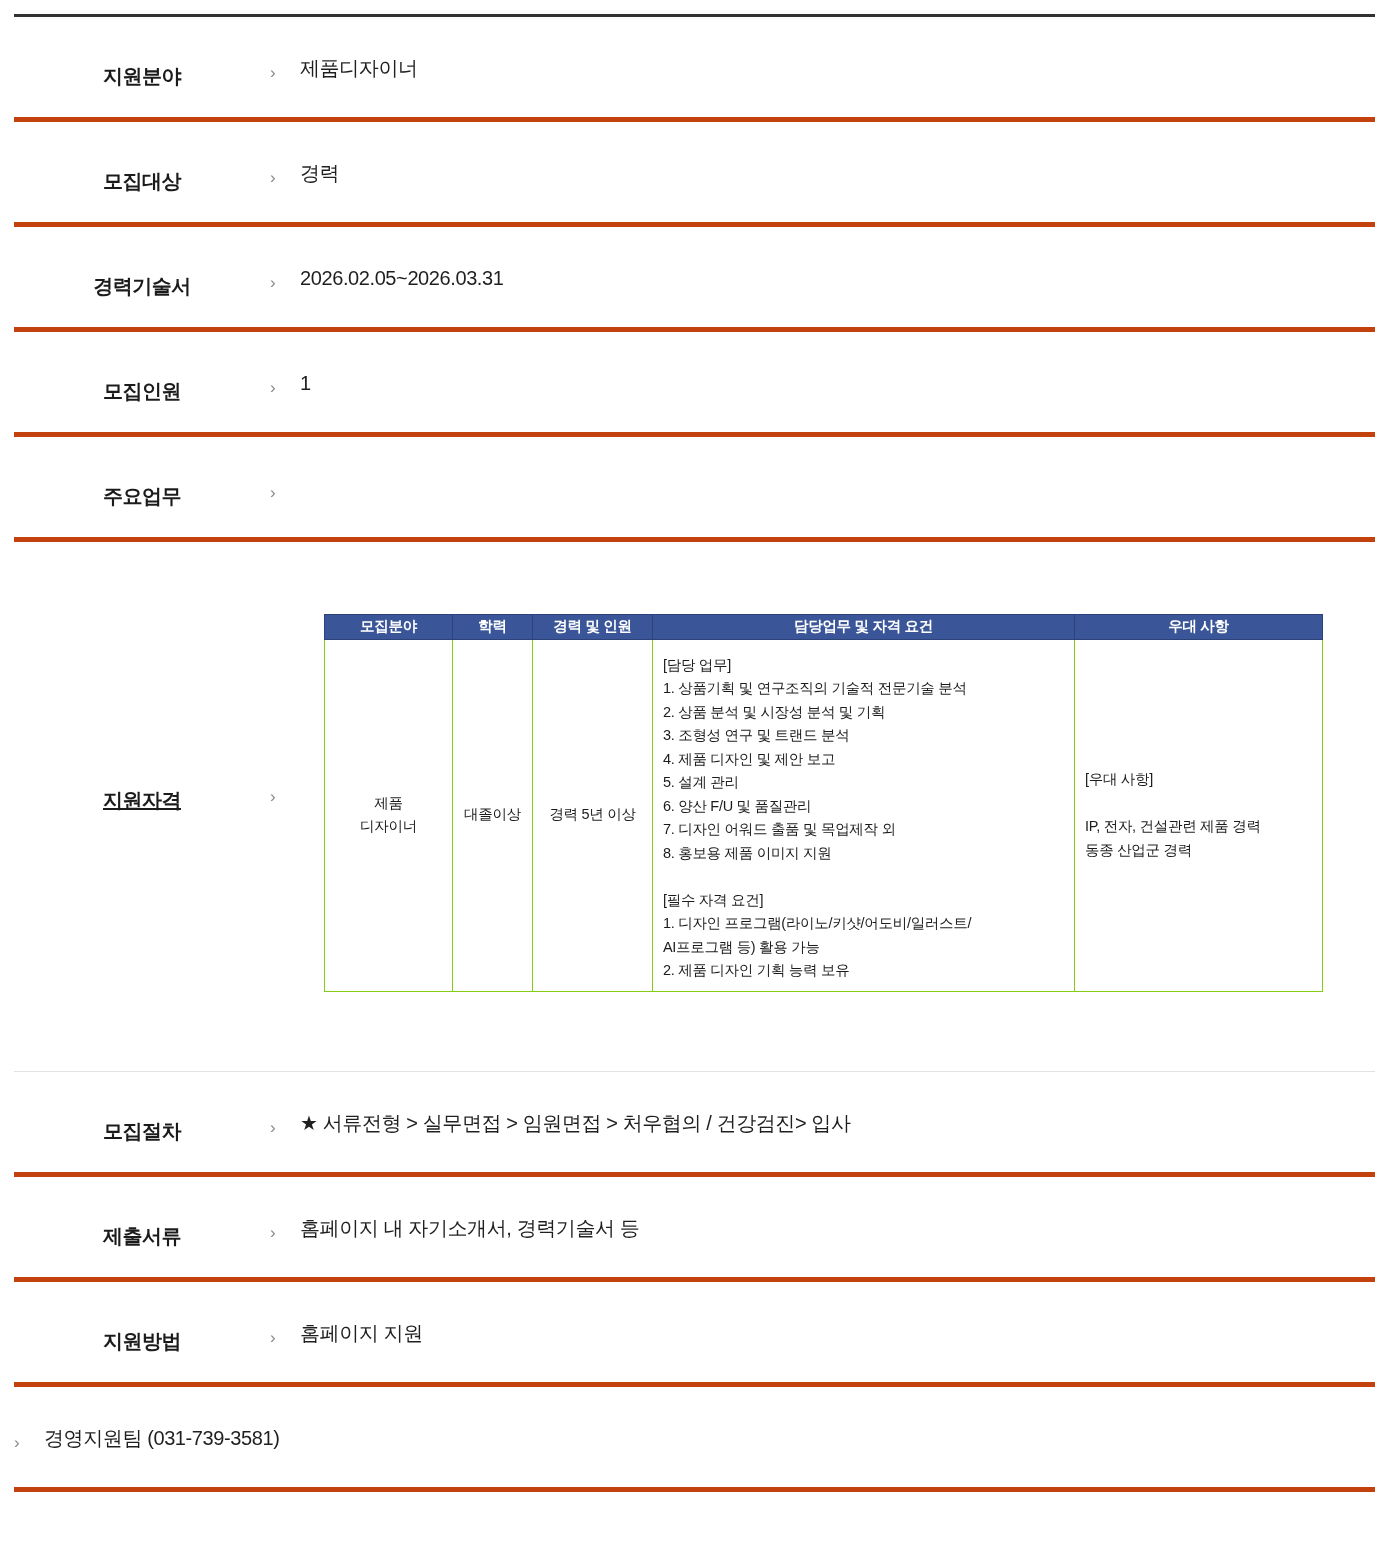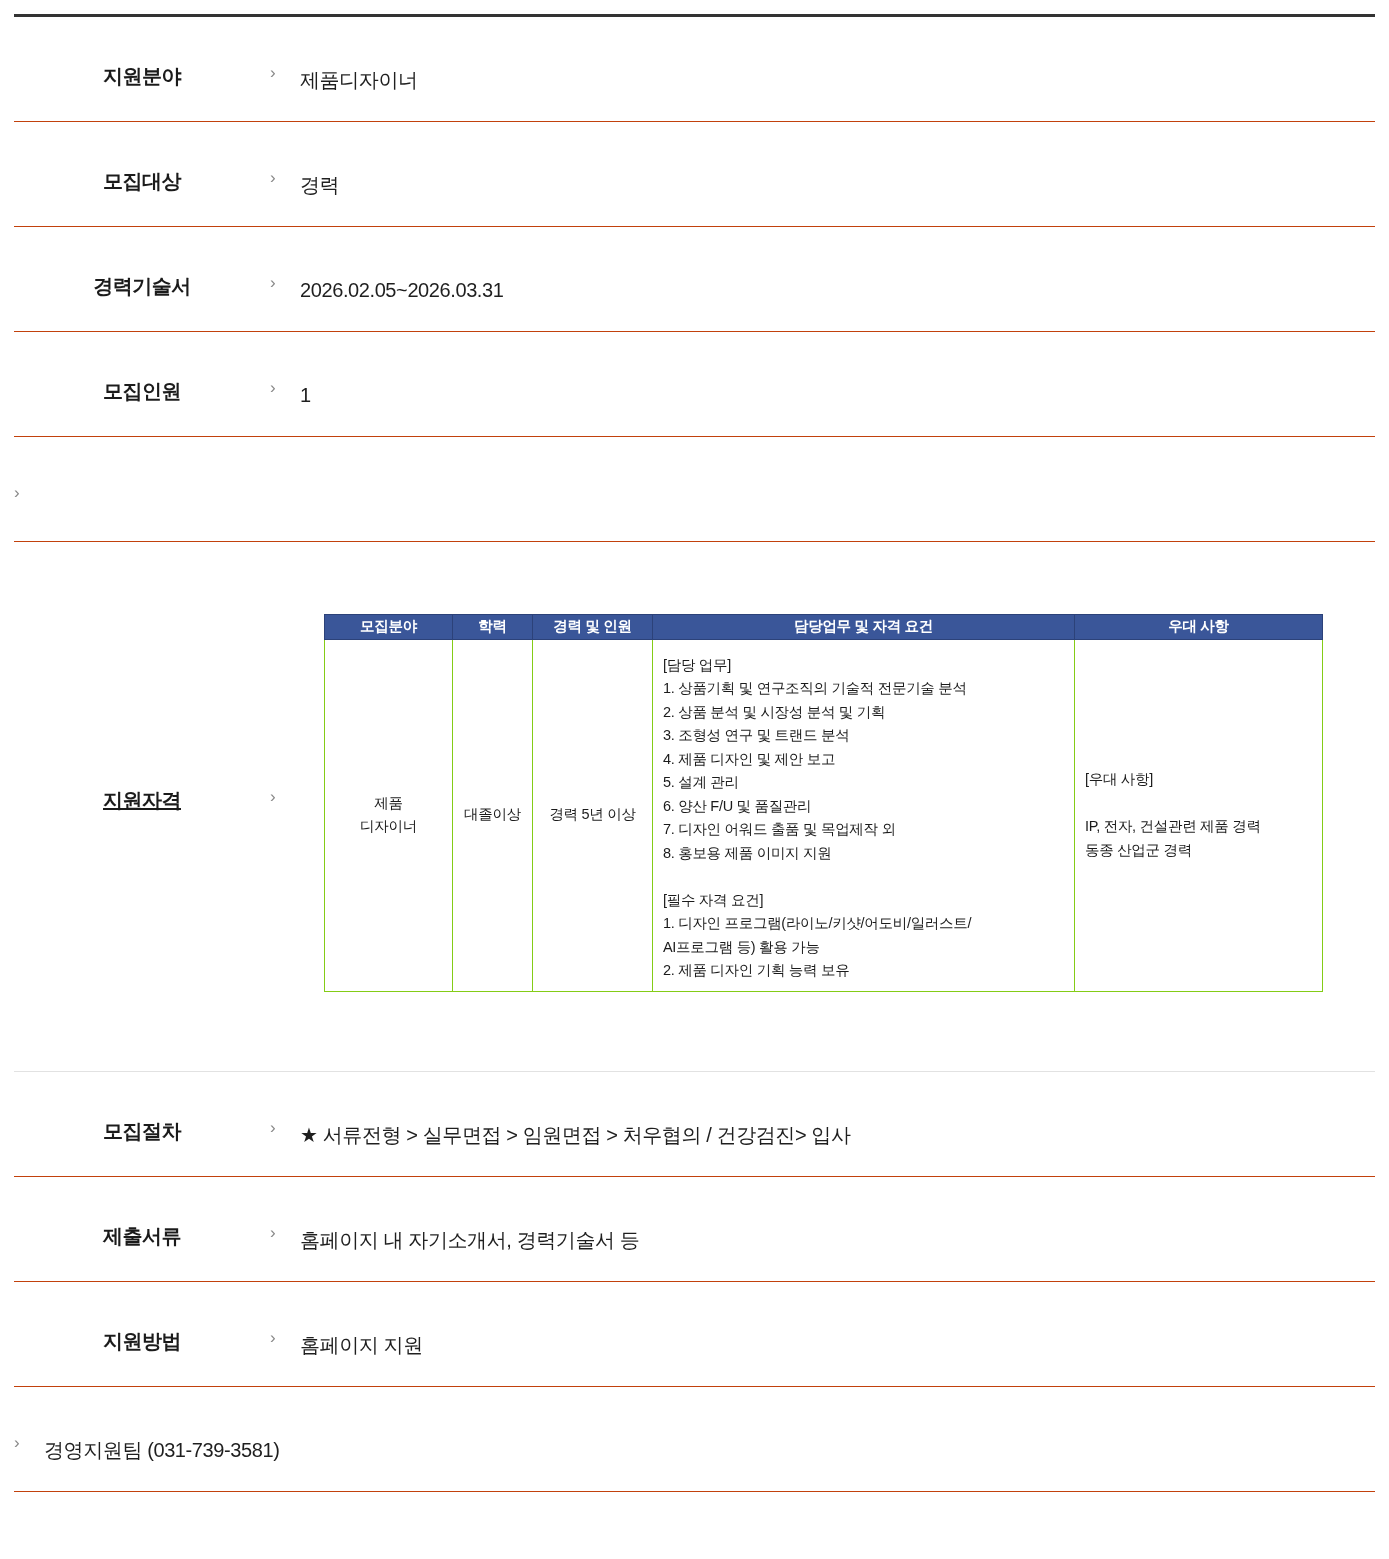--- a/index.html
+++ b/index.html
@@ -24,21 +24,21 @@
   .top-rule {
     height: 3px;
     background: #333333;
     margin: 14px 14px 0 14px;
   }
 
   
   .info-row {
     display: flex;
     align-items: flex-start;
-    border-bottom: 1px solid #c2410c;
+    border-bottom: 5px solid #c2410c;
     margin: 0 14px;
     padding: 0;
     min-height: 105px;
   }
   .info-row .label {
     width: 256px;
     flex: 0 0 256px;
     text-align: center;
     font-size: 20px;
     font-weight: bold;
@@ -52,21 +52,21 @@
     font-size: 17px;
     color: #888888;
     padding-top: 46px;
     text-align: left;
   }
   .info-row .value {
     flex: 1 1 auto;
     font-size: 20px;
     color: #1f1f1f;
     letter-spacing: -0.4px;
-    padding-top: 48px;
+    padding-top: 36px;
     padding-right: 20px;
     line-height: 1.5;
   }
 
   .info-row.qualification {
     min-height: 530px;
     align-items: flex-start;
     border-bottom: 1px solid #e2e2e2;
   }
   .info-row.qualification .label { padding-top: 245px; text-decoration: underline; }
@@ -143,20 +143,21 @@
     <div class="value">2026.02.05~2026.03.31</div>
   </div>
 
   <div class="info-row">
     <div class="label">모집인원</div>
     <div class="chev">›</div>
     <div class="value">1</div>
   </div>
 
   <div class="info-row">
+    <div class="label">주요업무</div>
     <div class="chev">›</div>
   </div>
 
   <div class="info-row qualification">
     <div class="label">지원자격</div>
     <div class="chev">›</div>
     <div class="value">
       <div class="tbl-wrap">
         <table class="jobtbl">
           <colgroup>

